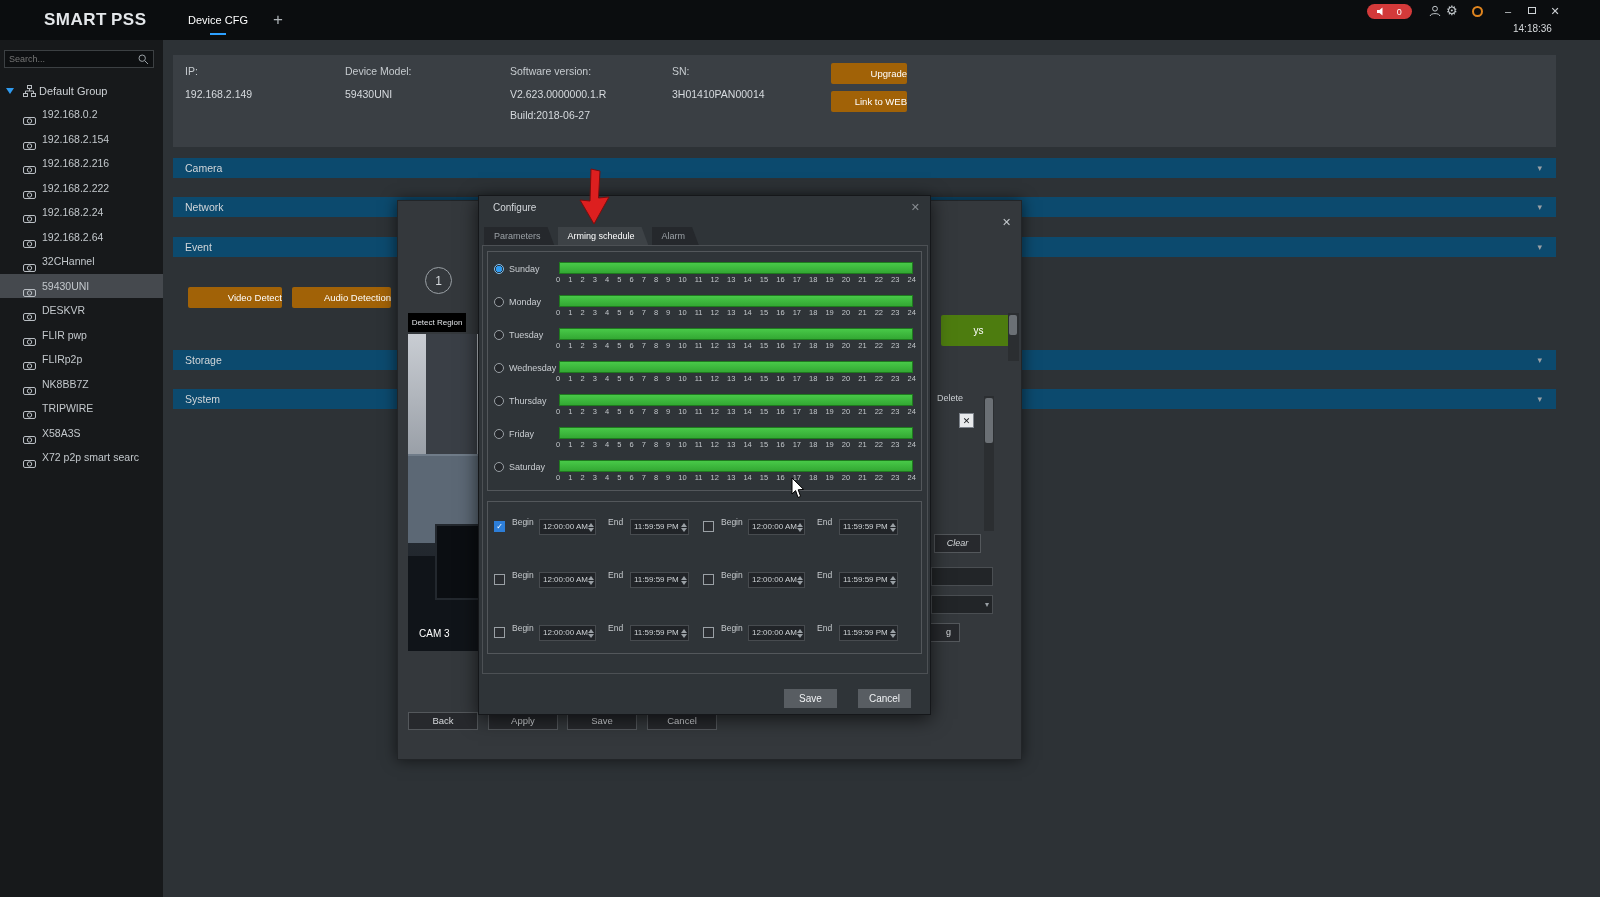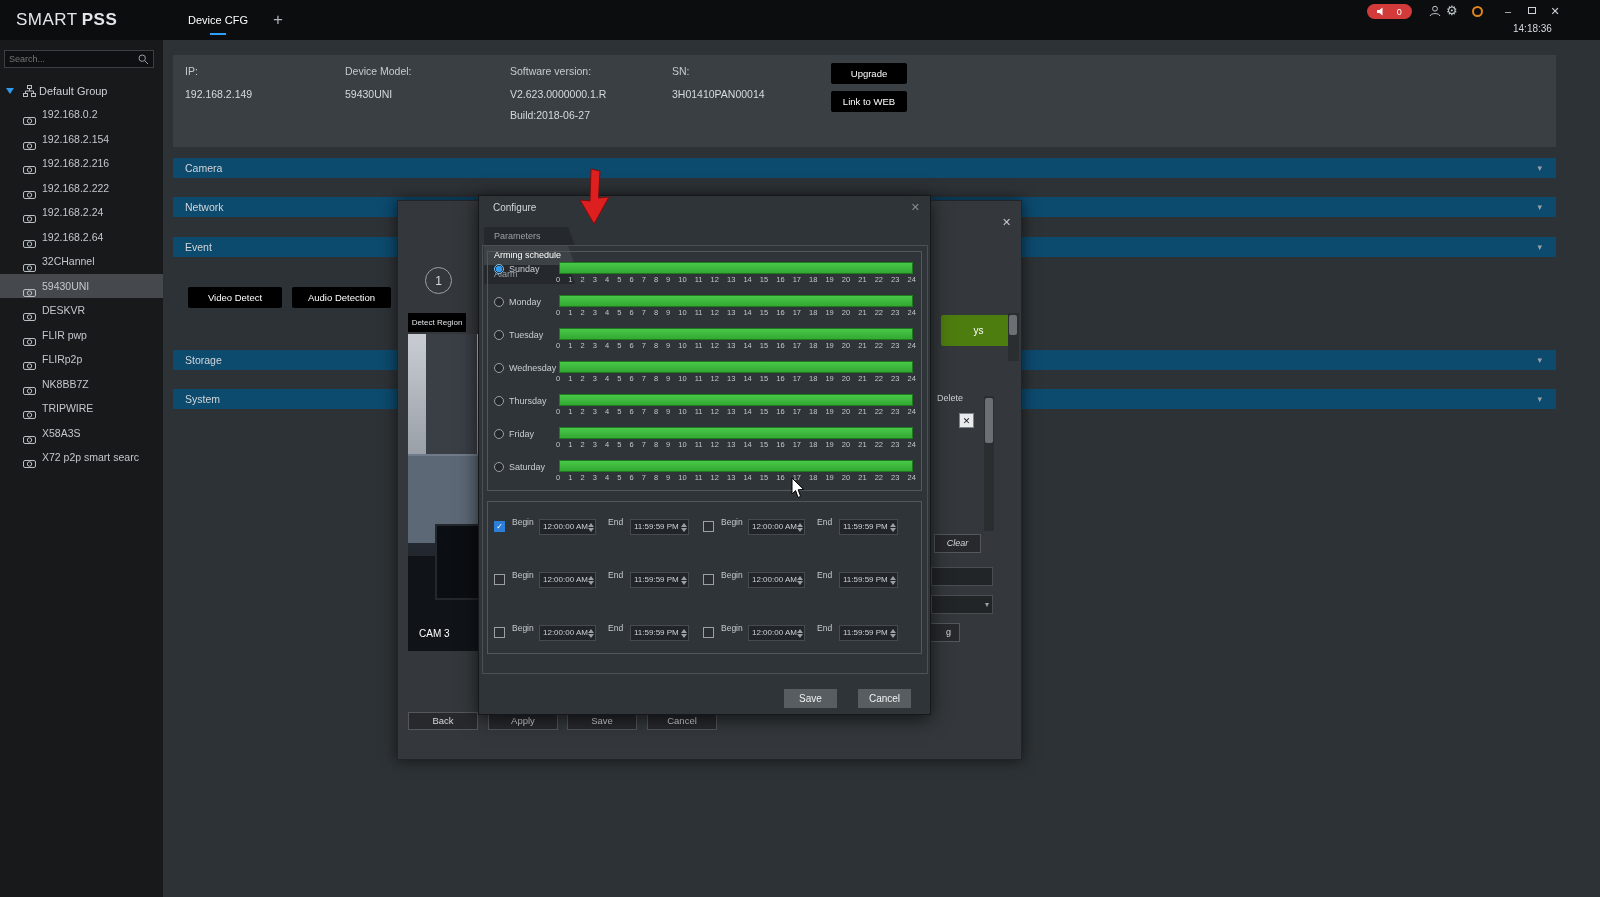--- a/index.html
+++ b/index.html
@@ -2,21 +2,21 @@
 <html><head>
 <meta charset="utf-8">
 <style>
   * { margin:0; padding:0; box-sizing:border-box; font-family:"Liberation Sans", sans-serif; }
   html,body { width:1600px; height:897px; overflow:hidden; background:#2d3236; }
   .app { position:relative; width:1600px; height:897px; overflow:hidden; }
 
   
   .titlebar { position:absolute; left:0; top:0; width:1600px; height:40px; background:#0b0d0f; z-index:6; }
   .brand { position:absolute; left:16px; top:0; line-height:40px; font-size:17px; color:#e4e7ea; letter-spacing:.5px; }
-  .brand .b1 { font-weight:400; }
+  .brand .b1 { font-weight:700;margin-left:28px; }
   .brand .b2 { font-weight:700; margin-left:4px; }
   .toptab { position:absolute; left:180px; top:0; width:76px; height:40px; line-height:40px; text-align:center; font-size:11px; color:#ffffff; }
   .toptab::after { content:""; position:absolute; left:50%; transform:translateX(-50%); bottom:5px; width:16px; height:2px; background:#2da0ff; }
   .plus { position:absolute; left:268px; top:0; width:20px; line-height:40px; text-align:center; font-size:17px; color:#aeb3b7; cursor:pointer; }
   .badge { position:absolute; left:1367px; top:4px; width:45px; height:15px; background:#d33a3a; border-radius:8px; display:flex; align-items:center; justify-content:space-evenly; color:#fff; font-size:9px; }
   .tb-ic { position:absolute; top:3px; color:#c2c7cb; font-size:13px; line-height:16px; }
   .ring { position:absolute; left:1472px; top:6px; width:11px; height:11px; border:2px solid #e0851f; border-radius:50%; }
   .win { position:absolute; top:0; width:16px; height:22px; line-height:22px; text-align:center; color:#cfd3d6; font-size:11px; cursor:pointer; }
   .maxbox { width:8px; height:7px; border:1px solid #cfd3d6; margin:7px auto 0; }
   .clock { position:absolute; left:1513px; top:23px; font-size:10px; color:#d6d9dc; }
@@ -36,21 +36,21 @@
   .dev-ic { position:absolute; left:23px; top:7px; }
   .dev-lb { position:absolute; left:42px; top:0; font-size:10.5px; color:#c3c8cc; white-space:nowrap; }
 
   
   .main { position:absolute; left:163px; top:40px; width:1437px; height:857px; background:#2d3236; }
   .dev-info { position:absolute; left:173px; top:55px; width:1383px; height:92px; background:#3a3f44; z-index:1; }
   .dev-info span { position:absolute; font-size:10.5px; white-space:nowrap; }
   .lb { color:#c6cbcf; top:10px; }
   .vl { color:#d6dade; top:33px; }
   .bl2 { color:#d6dade; top:54px; }
-  .btn-blue { position:absolute; background:#000000; border-radius:2px; color:#fff; font-size:9.5px; text-align:center; cursor:pointer; }
+  .btn-blue { position:absolute; background:#a16207; border-radius:2px; color:#fff; font-size:9.5px; text-align:right; cursor:pointer; }
   .sec { position:absolute; left:173px; width:1383px; height:20px; background:#0c4a6e; z-index:1; }
   .sec .sec-lb { position:absolute; left:12px; top:0; line-height:20px; font-size:10.5px; color:#d2d6d9; }
   .sec .chev { position:absolute; right:14px; top:0; line-height:20px; font-size:9px; color:#9aa0a5; cursor:pointer; }
 
   
   .detect { position:absolute; left:397px; top:200px; width:625px; height:560px; background:#34383c; border:1px solid #222528; box-shadow:0 0 14px rgba(0,0,0,.6); z-index:10; }
   .detect .dclose { position:absolute; left:604px; top:15px; font-size:11px; color:#c3c8cc; cursor:pointer; }
   .step { position:absolute; left:27px; top:66px; width:27px; height:27px; border:1px solid #9aa0a5; border-radius:50%; text-align:center; line-height:27px; font-size:12px; color:#d6dade; }
   .dtab { position:absolute; left:10px; top:112px; width:58px; height:19px; background:#000000; text-align:center; line-height:19px; font-size:8px; color:#e0e3e6; cursor:pointer; }
   .cam-view { position:absolute; left:10px; top:133px; width:300px; height:317px; background:linear-gradient(180deg,#2a313a,#323a44 30%,#262c33 60%,#15191e); overflow:hidden; }
@@ -70,21 +70,21 @@
   .frag-clear { position:absolute; left:536px; top:333px; width:47px; height:19px; background:#27292d; border:1px solid #54585c; color:#d6d9dc; font-size:9px; text-align:center; line-height:17px; cursor:pointer;font-style:italic; }
   .frag-input { position:absolute; left:533px; top:366px; width:62px; height:19px; background:#222528; border:1px solid #4a4e52; }
   .frag-drop { position:absolute; left:533px; top:394px; width:62px; height:19px; background:#222528; border:1px solid #4a4e52; }
   .frag-drop .chev { position:absolute; right:3px; top:0; line-height:18px; font-size:8px; color:#9aa0a5; }
   .frag-g { position:absolute; left:527px; top:422px; width:35px; height:19px; background:#27292d; border:1px solid #54585c; color:#d6d9dc; font-size:9px; text-align:right; line-height:17px; padding-right:8px; }
 
   
   .cfg { position:absolute; left:478px; top:195px; width:453px; height:520px; background:#2f3438; border:1px solid #15171a; box-shadow:0 4px 18px rgba(0,0,0,.65); z-index:20; }
   .cfg-title { position:absolute; left:14px; top:0; line-height:23px; font-size:10px; color:#d2d6da; }
   .cfg-close { position:absolute; right:10px; top:0; line-height:23px; font-size:11px; color:#888d92; cursor:pointer; }
-  .cfg-tabs { position:absolute; left:5px; top:31px; height:19px; display:flex;flex-direction:column; }
+  .cfg-tabs { position:absolute; left:5px; top:31px; height:19px; display:flex; }
   .cfg-tab { height:19px; line-height:19px; padding:0 14px 0 10px; margin-right:3px; background:#25282c; color:#9ba1a6; font-size:9px; cursor:pointer; clip-path:polygon(0 0, calc(100% - 7px) 0, 100% 100%, 0 100%); }
   .cfg-tab.active { background:#3d4246; color:#ffffff; }
   .cfg-frame { position:absolute; left:3px; top:49px; width:446px; height:429px; border:1px solid #4c5054; }
   .days-panel { position:absolute; left:8px; top:55px; width:435px; height:240px; border:1px solid #53575b; }
   .day-row { position:relative; height:33px; }
   .radio { position:absolute; left:6px; top:12px; width:10px; height:10px; border:1px solid #9aa0a5; border-radius:50%; background:#24272b; cursor:pointer; }
   .radio.on { border-color:#7fc4f7; background:radial-gradient(circle, #2f9bf0 0 3px, #24272b 3.5px); }
   .day-lb { position:absolute; left:21px; top:12px; width:49px; font-size:9px; color:#c9cdd1; }
   .green-bar { position:absolute; left:71px; top:10px; width:354px; height:12px; background:linear-gradient(180deg,#48c948,#33a833); border:1px solid #1f7a1f; cursor:crosshair; }
   .hours { position:absolute; left:68px; top:23px; width:360px; display:flex; justify-content:space-between; font-size:7.5px; color:#c2c6ca; }

